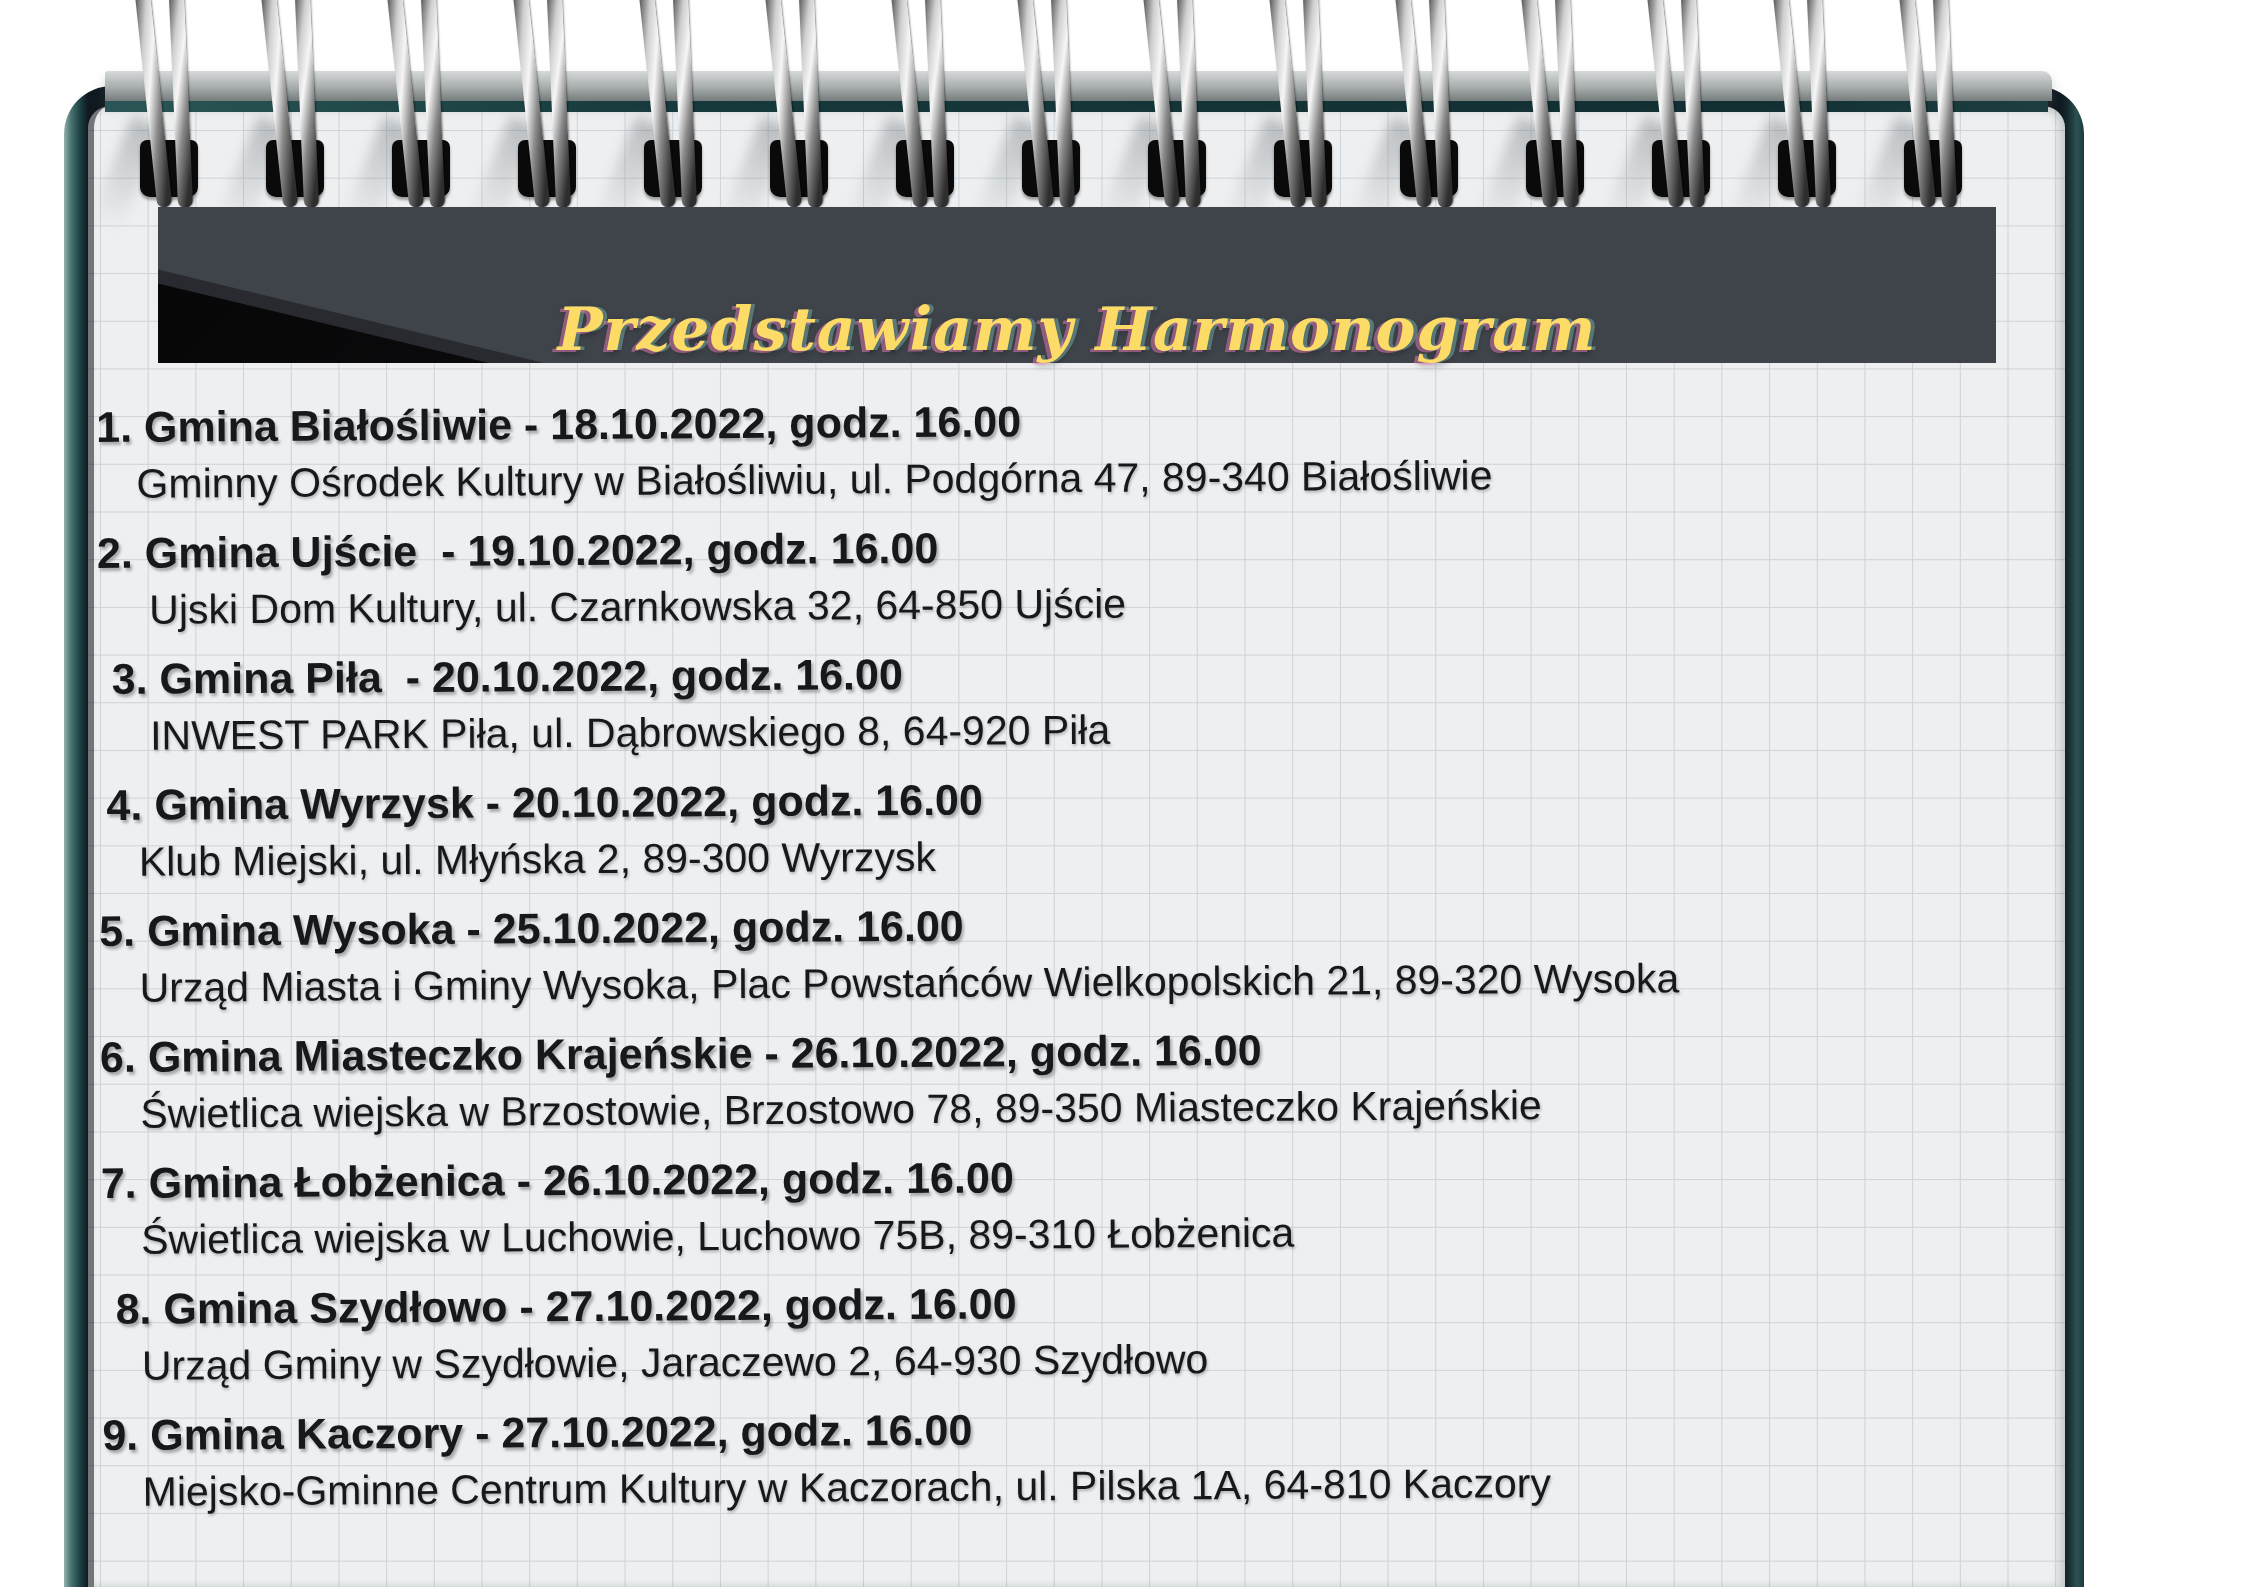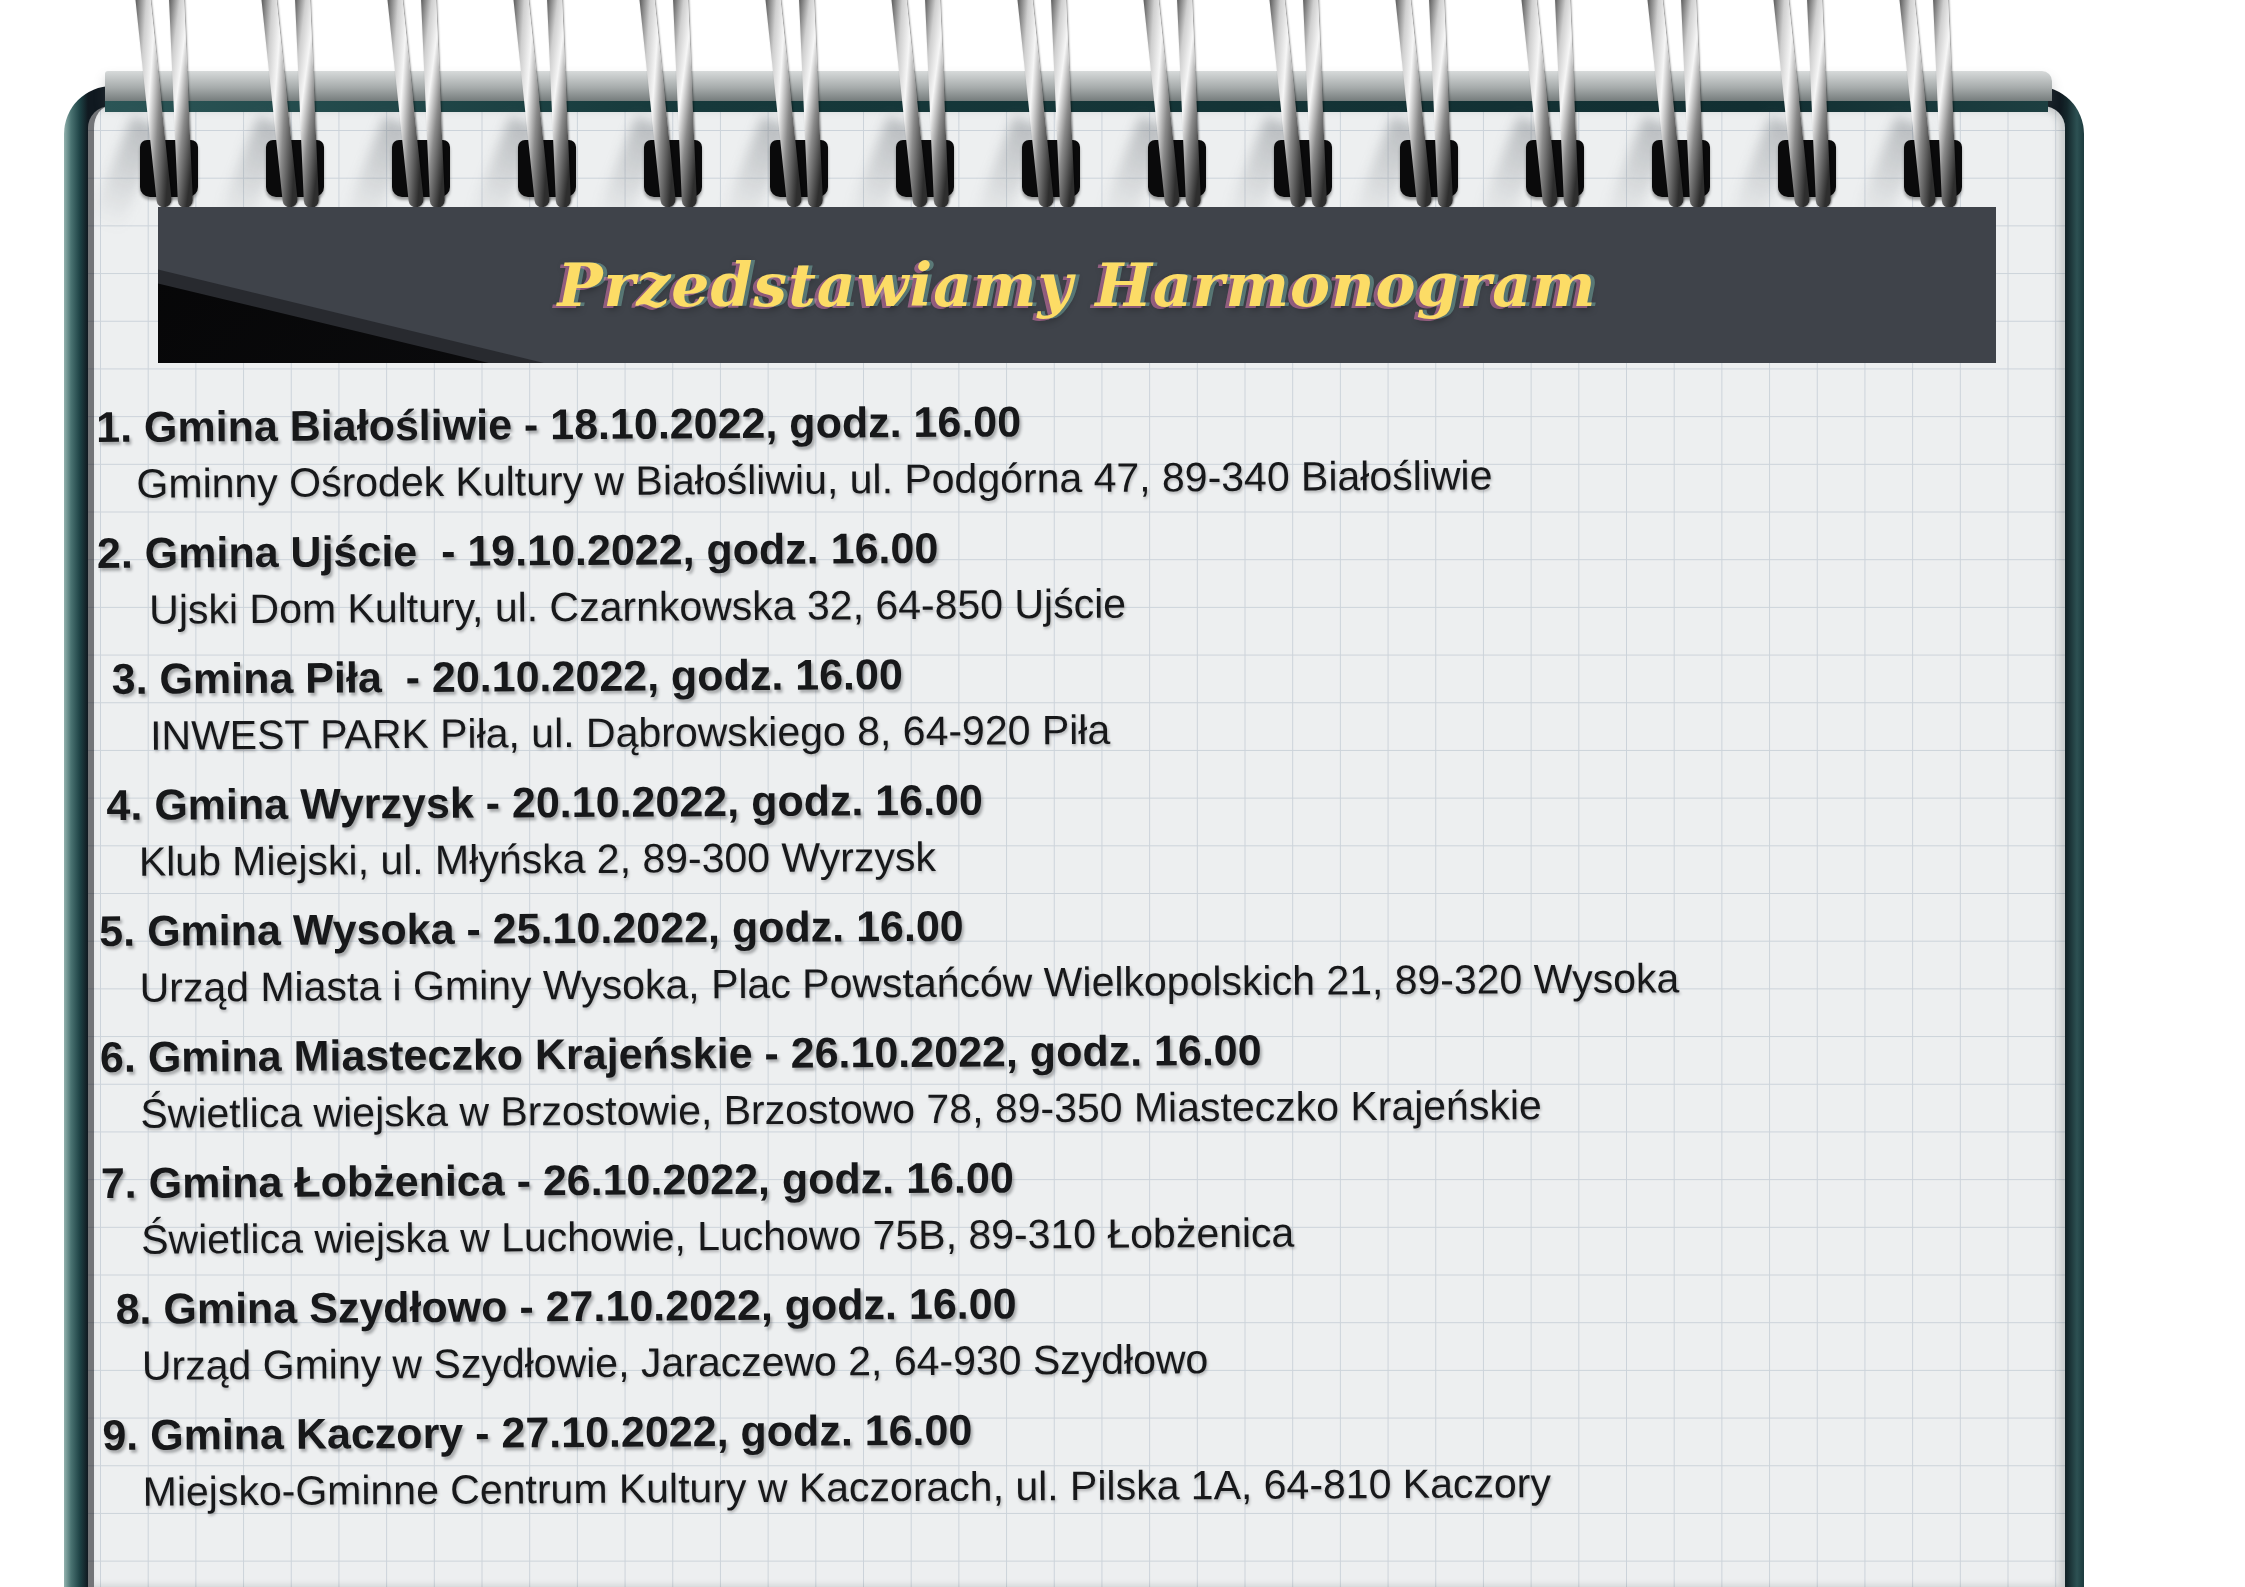--- a/index.html
+++ b/index.html
@@ -58,21 +58,21 @@
     position:absolute;top:-28px;height:236px;width:15px;border-radius:8px;
     background:linear-gradient(100deg,#2b2b2b 0%,#cfcfcf 28%,#f6f6f6 45%,#8a8a8a 64%,#2e2e2e 88%);
     box-shadow:1px 0 2px rgba(0,0,0,.45);
   }
   .ring .w1{left:5px;transform:rotate(-6deg);}
   .ring .w2{left:33px;transform:rotate(-2.5deg);}
   
   .banner{
     position:absolute;left:158px;top:207px;width:1838px;height:156px;
     background:var(--banner-bg,#3f434a);
-    display:flex;flex-direction:column;align-items:center;justify-content:center;
+    display:flex;flex-direction:column;align-items:center;justify-content:flex-end;
   }
   .wedge{position:absolute;inset:0;pointer-events:none;}
   .wedge::before{
     content:"";position:absolute;inset:0;
     clip-path:polygon(0 40%,21% 100%,0 100%);
     background:#15161a;opacity:.55;
   }
   .wedge::after{
     content:"";position:absolute;inset:0;
     clip-path:polygon(0 49%,18% 100%,0 100%);

